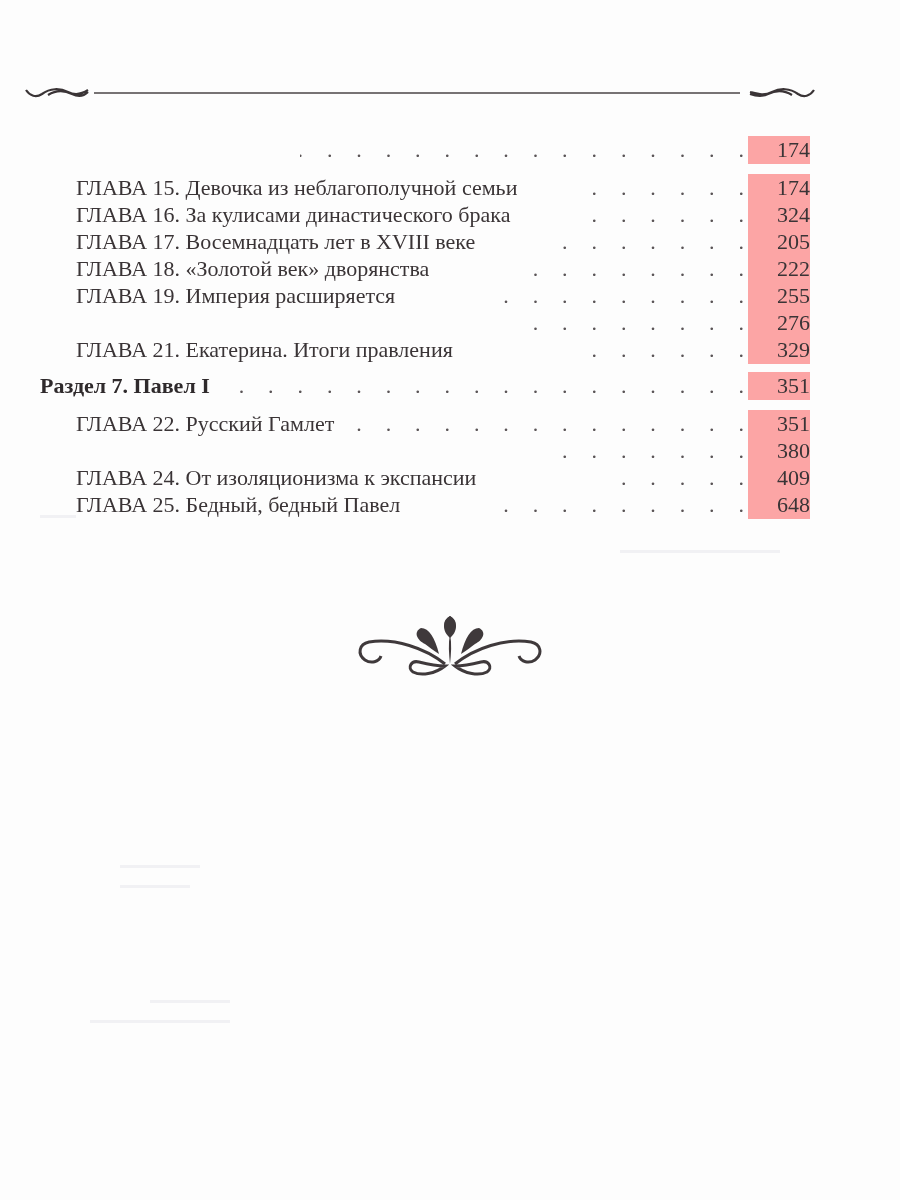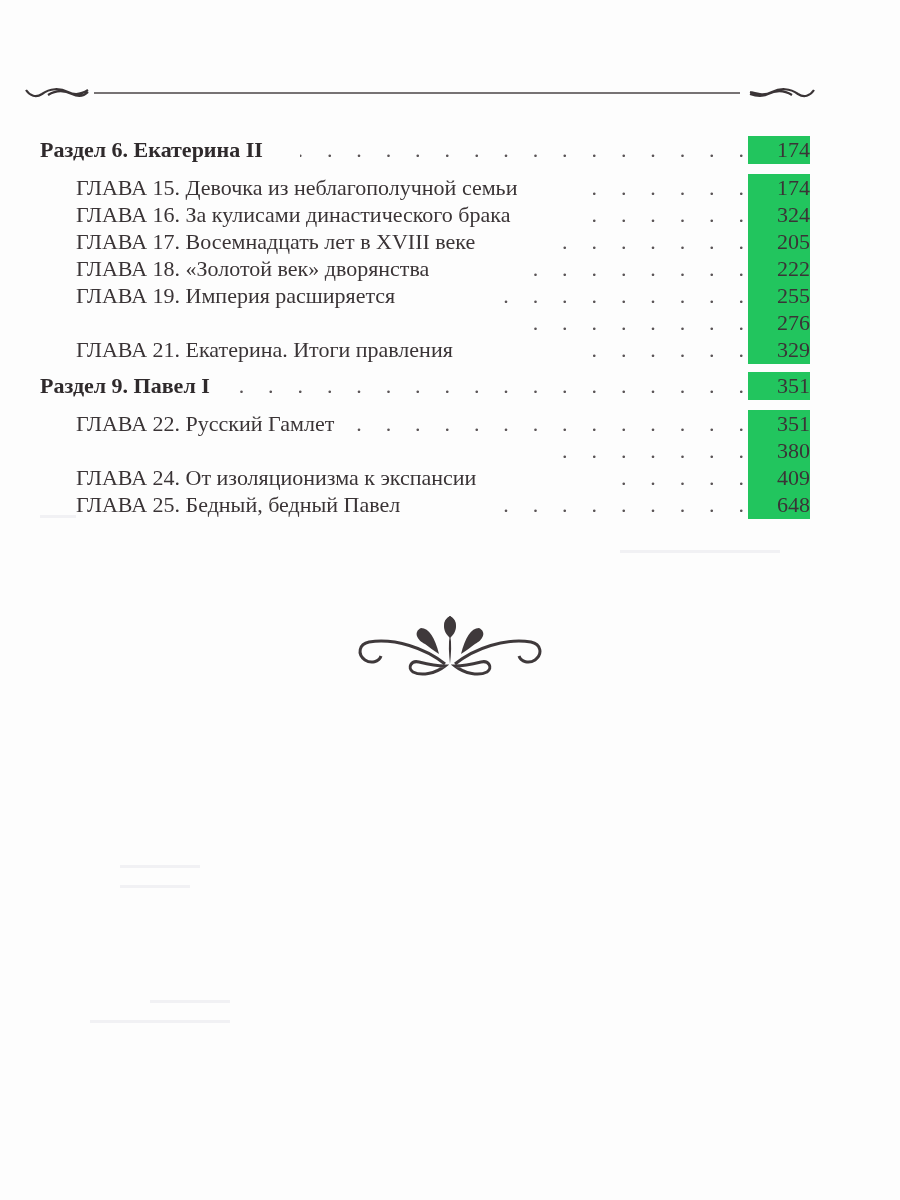--- a/index.html
+++ b/index.html
@@ -11,39 +11,38 @@
   .toc { position:absolute; top:136px; left:0; width:900px; }
   .row {
     position:absolute; left:0; width:900px; height:28px;
     font-size:22px; line-height:28px;
   }
   .row .title { position:absolute; white-space:nowrap; background:#fdfdfd; padding-right:6px; z-index:2; }
   .row .leader {
     position:absolute; right:88px; height:28px; overflow:hidden; white-space:nowrap;
     letter-spacing:9.2px; color:#5a5456; z-index:1; text-align:right; direction:rtl;
   }
-  .row .page { position:absolute; right:90px; width:60px; text-align:right; background:#22c55e; padding-left:2px; z-index:3; }
+  .row .page { position:absolute; right:90px; width:60px; text-align:right; background:#fca5a5; padding-left:2px; z-index:3; }
   .section .title { left:40px; font-weight:bold; color:#2f2a2c; }
   .chapter .title { left:76px; }
   .ornament { position:absolute; top:614px; left:355px; width:190px; height:80px; }
   .ghost { position:absolute; background:#e8e8ec; opacity:0.55; height:3px; }
 </style>
 </head>
 <body>
 
 <svg class="header-rule" viewBox="0 0 800 20">
   <path d="M6,6 C10,12 16,14 22,10 C30,4 40,4 48,8 C56,12 62,10 68,6 M28,11 C36,6 44,6 52,10 C58,13 64,12 68,8" fill="none" stroke="#3a3436" stroke-width="2.2"></path>
   <line x1="74" y1="9" x2="720" y2="9" stroke="#4a4446" stroke-width="1.3"></line>
   <path d="M794,6 C790,12 784,14 778,10 C770,4 760,4 752,8 C744,12 738,10 730,8 M772,11 C764,6 756,6 748,10 C742,13 736,12 730,10" fill="none" stroke="#3a3436" stroke-width="2.2"></path>
 </svg>
 
 <div class="toc">
 
   <div class="row section" style="top:0px">
-    <span class="title">Раздел 6. Екатерина II</span>
     <span class="leader" style="left:300px">. . . . . . . . . . . . . . . . . . . . . . . . . . . . . . . . . . . . . . . . . . . . . . . . . . . . . . . . . . . . . . . . . . . . . . . . .</span>
     <span class="page">174</span>
   </div>
   <div class="row chapter" style="top:38px">
     <span class="title">ГЛАВА 15. Девочка из неблагополучной семьи</span>
     <span class="leader" style="left:590px">. . . . . . . . . . . . . . . . . . . . . . . . . . . . . . . . . . . . . . . . . . . . . . . . . . . . . . . . . . . . . . . . . . . . . . . . .</span>
     <span class="page">174</span>
   </div>
   <div class="row chapter" style="top:65px">
     <span class="title">ГЛАВА 16. За кулисами династического брака</span>
@@ -69,21 +68,21 @@
     <span class="leader" style="left:520px">. . . . . . . . . . . . . . . . . . . . . . . . . . . . . . . . . . . . . . . . . . . . . . . . . . . . . . . . . . . . . . . . . . . . . . . . .</span>
     <span class="page">276</span>
   </div>
   <div class="row chapter" style="top:200px">
     <span class="title">ГЛАВА 21. Екатерина. Итоги правления</span>
     <span class="leader" style="left:570px">. . . . . . . . . . . . . . . . . . . . . . . . . . . . . . . . . . . . . . . . . . . . . . . . . . . . . . . . . . . . . . . . . . . . . . . . .</span>
     <span class="page">329</span>
   </div>
 
   <div class="row section" style="top:236px">
-    <span class="title">Раздел 9. Павел I</span>
+    <span class="title">Раздел 7. Павел I</span>
     <span class="leader" style="left:240px">. . . . . . . . . . . . . . . . . . . . . . . . . . . . . . . . . . . . . . . . . . . . . . . . . . . . . . . . . . . . . . . . . . . . . . . . .</span>
     <span class="page">351</span>
   </div>
   <div class="row chapter" style="top:274px">
     <span class="title">ГЛАВА 22. Русский Гамлет</span>
     <span class="leader" style="left:350px">. . . . . . . . . . . . . . . . . . . . . . . . . . . . . . . . . . . . . . . . . . . . . . . . . . . . . . . . . . . . . . . . . . . . . . . . .</span>
     <span class="page">351</span>
   </div>
   <div class="row chapter" style="top:301px">
     <span class="leader" style="left:540px">. . . . . . . . . . . . . . . . . . . . . . . . . . . . . . . . . . . . . . . . . . . . . . . . . . . . . . . . . . . . . . . . . . . . . . . . .</span>

